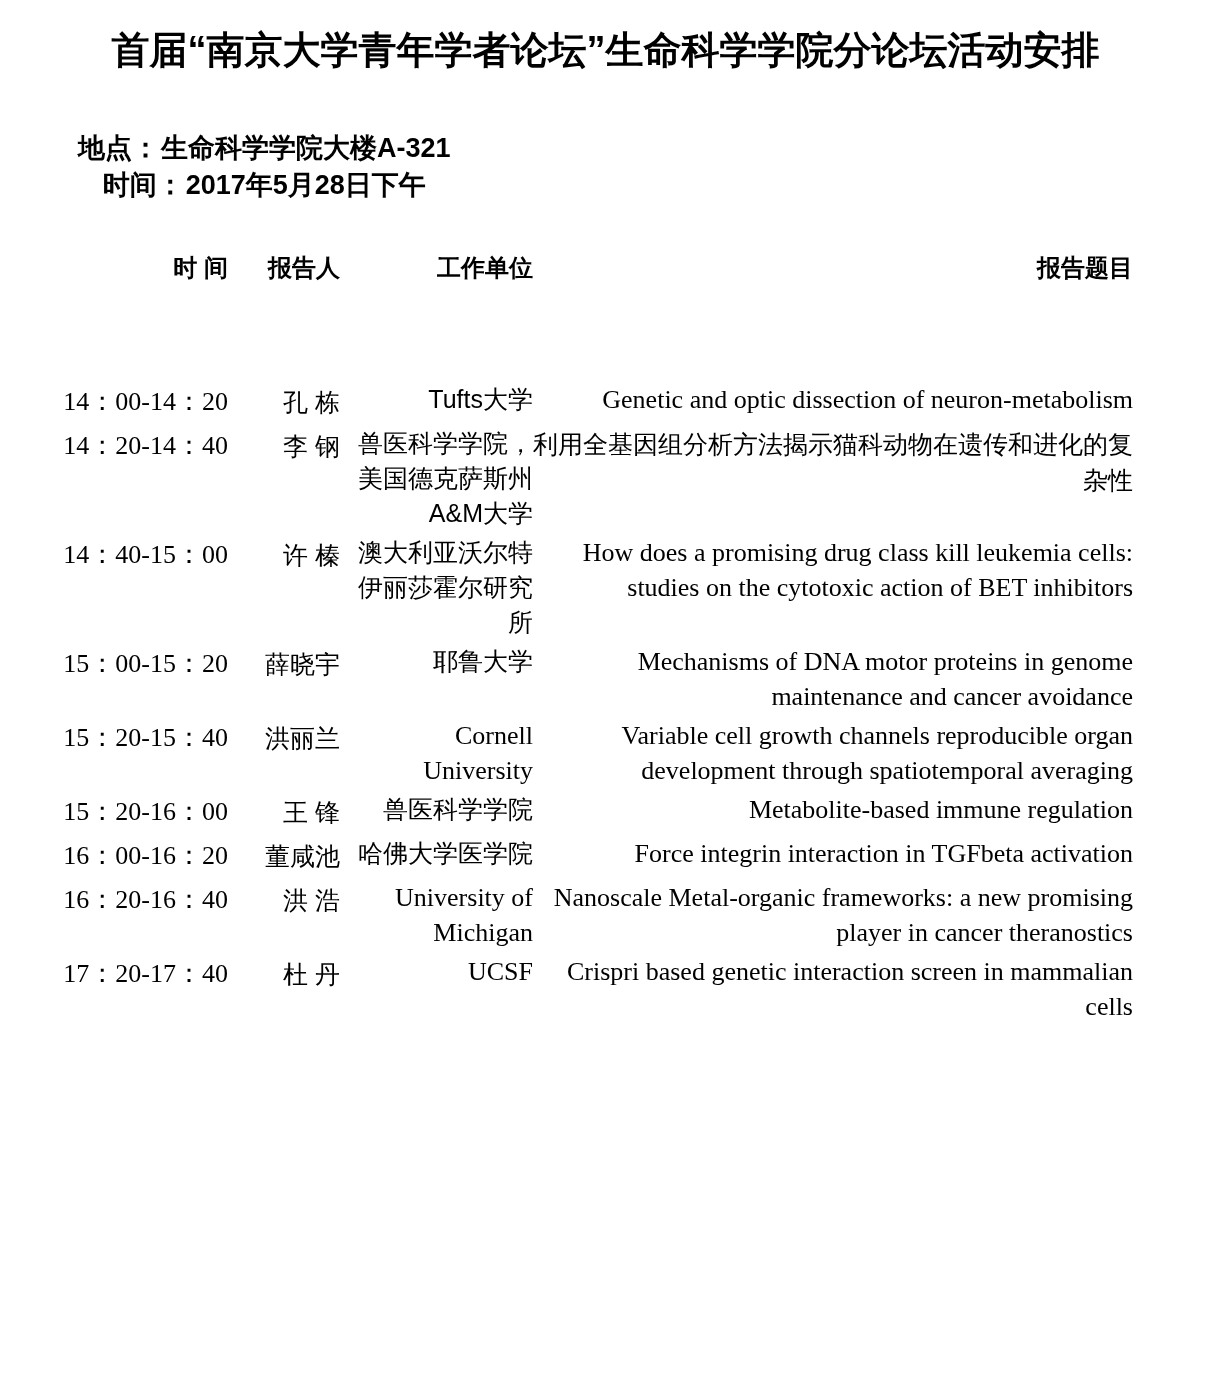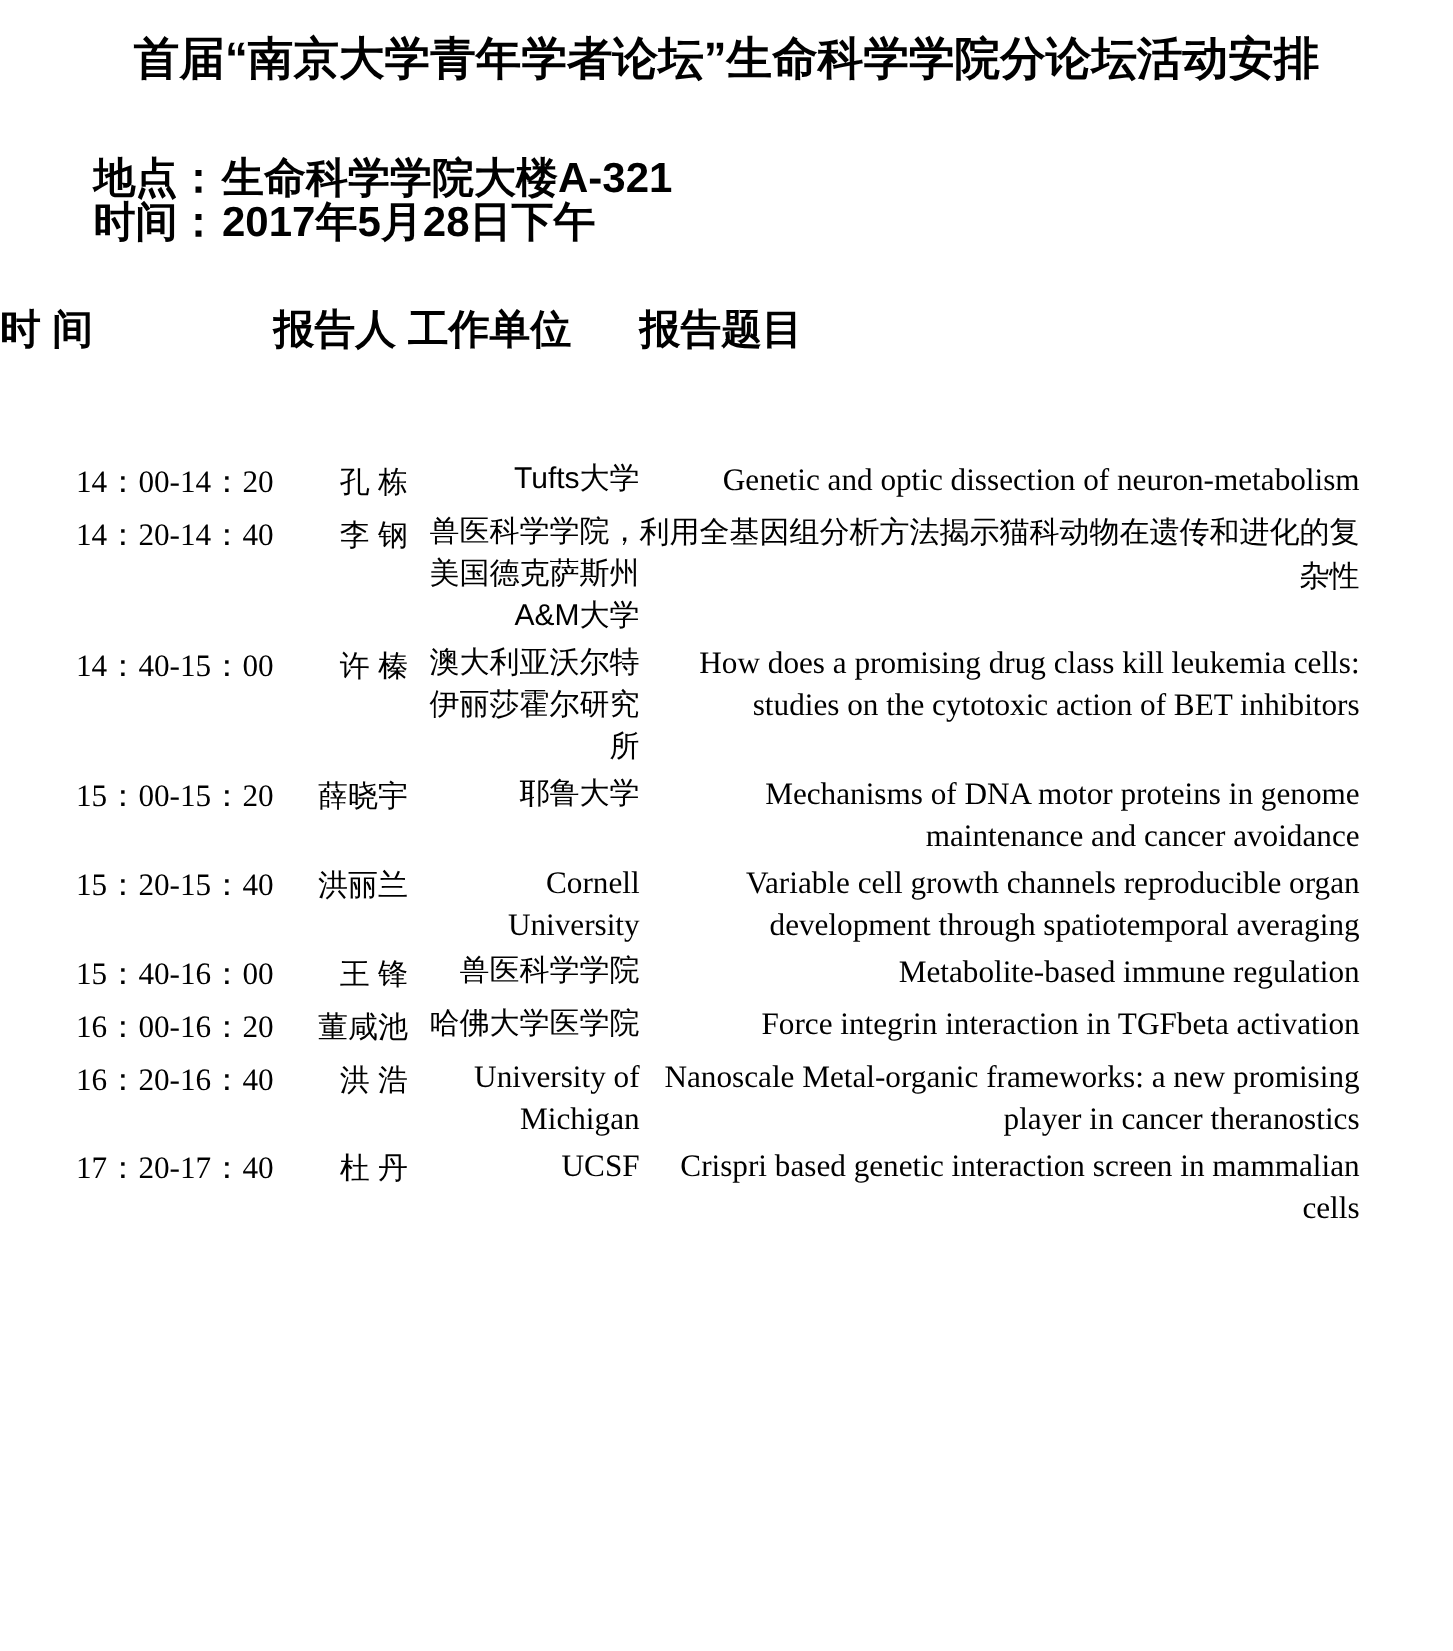--- a/index.html
+++ b/index.html
@@ -38,22 +38,23 @@
     white-space: nowrap;
   }
 
   
   .meta {
     position: absolute;
     top: 130px;
     left: 78px;
     font-family: "Liberation Sans", sans-serif;
     font-weight: bold;
-    font-size: 35px;
+    font-size: 27px;
     line-height: 37px;
+    text-align: center;
   }
   .meta-row { white-space: nowrap; }
   .meta-label { font-family: "Liberation Sans", sans-serif; }
   .meta-value {
     font-family: "Liberation Sans", sans-serif;
     margin-left: 2px;
   }
 
   
   .schedule {
@@ -66,24 +67,24 @@
   }
   .schedule col.c-time  { width: 228px; }
   .schedule col.c-name  { width: 112px; }
   .schedule col.c-org   { width: 193px; }
   .schedule col.c-title { width: 600px; }
   .schedule col.c-pad   { width: 78px; }
 
   .schedule th {
     font-family: "Liberation Sans", sans-serif;
     font-weight: bold;
-    font-size: 34px;
+    font-size: 24px;
     padding: 0 0 0 0;
     vertical-align: top;
-    text-align: left;
+    text-align: right;
   }
   .hdr-row th { height: 58px; }
   .hdr-time   { text-align: center; padding-left: 40px; }
   .hdr-name   { text-align: center; }
   .hdr-org    { text-align: center; }
   .hdr-title  { text-align: center; }
 
   .spacer-row td { height: 72px; }
 
   .schedule td {
@@ -200,21 +201,21 @@
           <td></td>
         </tr>
         <tr class="row-body">
           <td class="cell-time">15：20-15：40</td>
           <td class="cell-name">洪丽兰</td>
           <td class="cell-org serif-org">Cornell University</td>
           <td class="cell-title">Variable cell growth channels reproducible organ development through spatiotemporal averaging</td>
           <td></td>
         </tr>
         <tr class="row-body">
-          <td class="cell-time">15：40-16：00</td>
+          <td class="cell-time">15：20-16：00</td>
           <td class="cell-name">王 锋</td>
           <td class="cell-org">兽医科学学院</td>
           <td class="cell-title">Metabolite-based immune regulation</td>
           <td></td>
         </tr>
         <tr class="row-body">
           <td class="cell-time">16：00-16：20</td>
           <td class="cell-name">董咸池</td>
           <td class="cell-org">哈佛大学医学院</td>
           <td class="cell-title">Force integrin interaction in TGFbeta activation</td>

